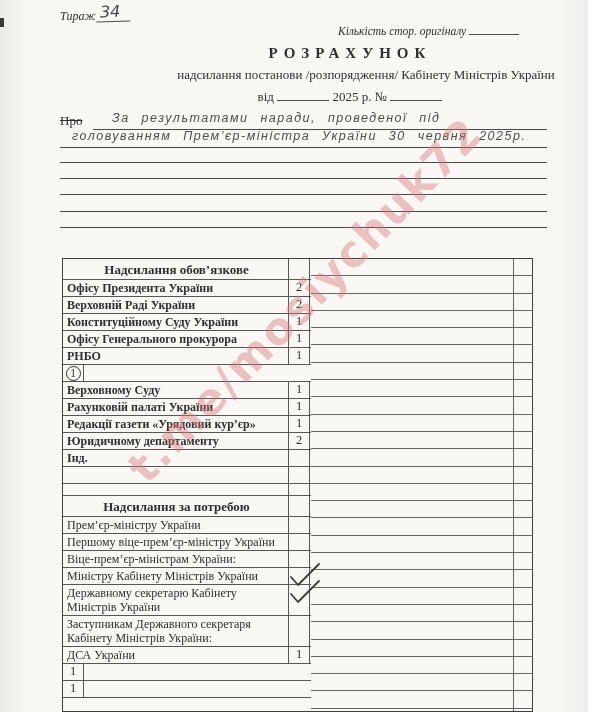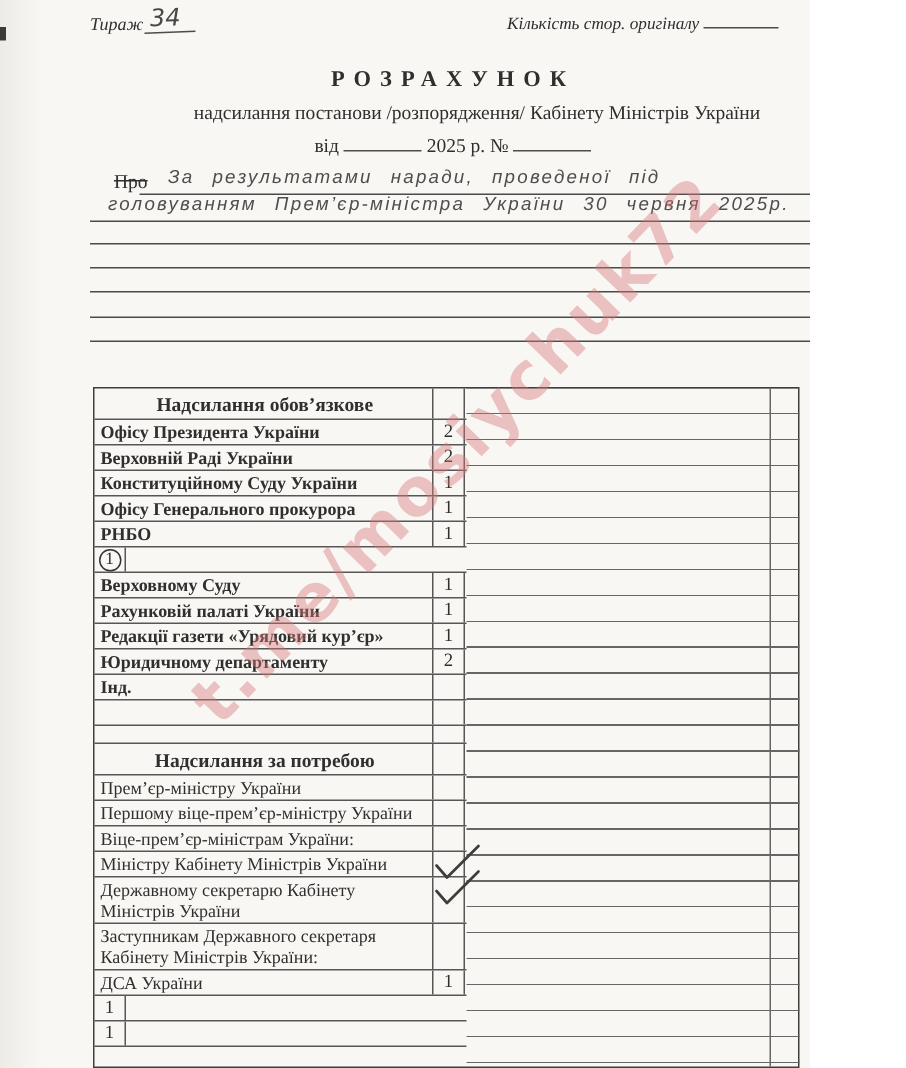--- a/index.html
+++ b/index.html
@@ -1,32 +1,32 @@
 <!DOCTYPE html>
 <html><head>
 <meta charset="utf-8">
 <style>
   html,body{margin:0;padding:0;}
   .page{
     position:relative;width:540px;height:712px;overflow:hidden;
     background:linear-gradient(90deg,#edebe6 0px,#f8f7f4 28px,#f8f7f4 558px,#eae8e3 604px);
-    font-family:"Liberation Serif",serif;color:#2f2f2f;
+    font-family:"Liberation Serif",serif;color:#2f2f2f;padding-left:48px;
   }
   .abs{position:absolute;}
   .ital{font-style:italic;}
   .blank{display:inline-block;border-bottom:1px solid #4c4c4c;height:12px;vertical-align:baseline;}
   .hand{
     font-family:Liberation Sans, sans-serif;font-style:italic;color:#4e4e4e;
     letter-spacing:1.5px;word-spacing:7px;font-size:12.5px;white-space:nowrap;
   }
   .hline{position:absolute;height:1px;background:#4a4a4a;}
   .title{width:604px;text-align:center;font-weight:bold;font-size:15px;letter-spacing:6px;}
   .subtitle{width:604px;text-align:center;font-size:13px;margin-left:16px;}
   .dateline{width:604px;text-align:center;font-size:13px;}
-  .pro{font-size:13px;text-decoration:line-through;margin-left:16px;}
+  .pro{font-size:13px;text-decoration:line-through;}
   .tirazh{font-size:12px;}
   .tirazh-val{
     font-family:"DejaVu Sans",sans-serif;font-style:italic;font-size:16px;color:#474747;
     border-bottom:1px solid #4c4c4c;padding:0 10px 0 4px;display:inline-block;transform:rotate(-2deg);
   }
   .copies{font-size:11.5px;}
   .watermark{
     z-index:6;left:305px;top:300px;transform:translate(-50%,-50%) rotate(-46deg);
     font-family:"DejaVu Sans",sans-serif;font-size:44px;font-weight:bold;letter-spacing:2px;
     color:rgba(214,120,120,0.42);white-space:nowrap;pointer-events:none;
@@ -64,21 +64,21 @@
 <body>
 
 <div class="page">
 
   <div class="abs speck"></div>
 
   <div class="abs ital tirazh" style="left:60px;top:9px;">Тираж</div>
   <div class="abs" style="left:96px;top:2px;">
     <span class="tirazh-val">34</span>
   </div>
-  <div class="abs ital copies" style="left:338px;top:6px;text-align:right;">
+  <div class="abs ital copies" style="left:338px;top:22px;text-align:right;">
     <span>Кількість стор. оригіналу</span>
     <span class="blank" style="width:50px;"></span>
   </div>
 
   <div class="abs title" style="top:45px;">РОЗРАХУНОК</div>
   <div class="abs subtitle" style="top:67px;">надсилання постанови /розпорядження/ Кабінету Міністрів України</div>
   <div class="abs dateline" style="top:88px;">
     <span>від</span>
     <span class="blank" style="width:52px;"></span>
     <span>2025 р. №</span>

